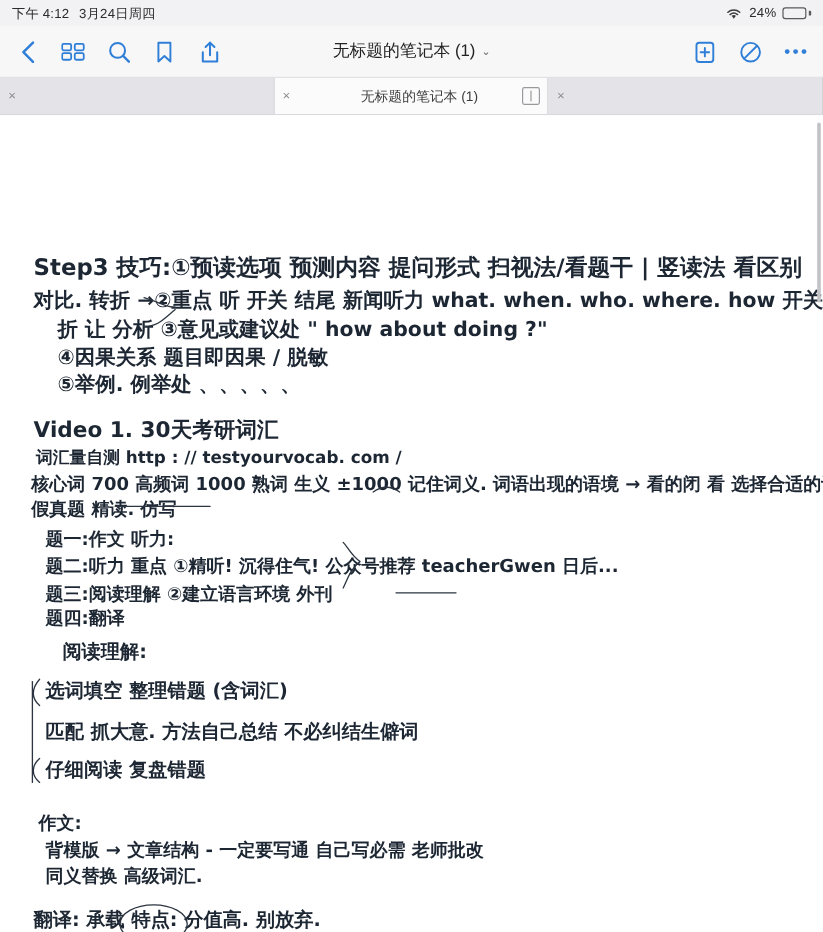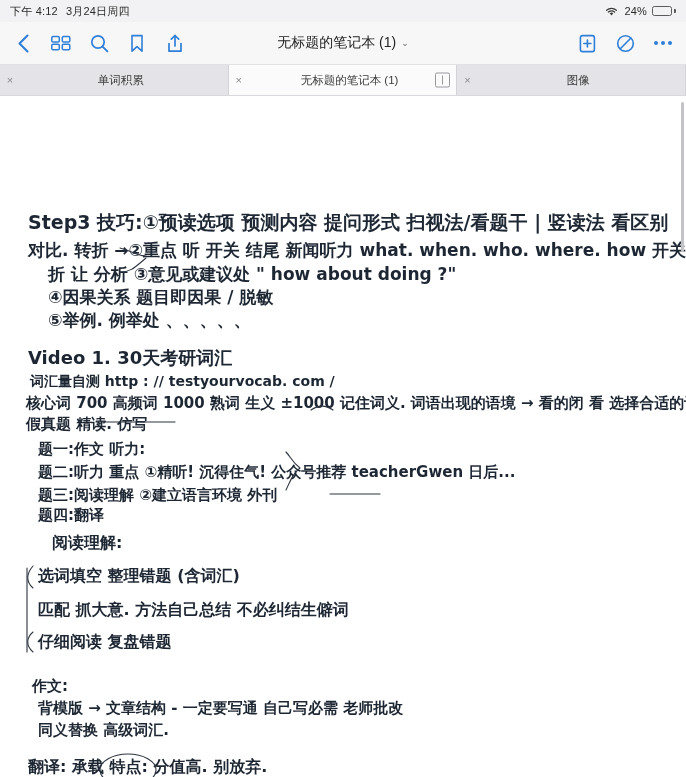--- a/index.html
+++ b/index.html
@@ -312,30 +312,28 @@
         <i></i>
           <i></i>
           <i></i>
       </span>
     </div>
   </div>
 
   <div class="tabbar">
     <div class="tab">
       <span class="close">×</span>
-      <span class="label">单词积累</span>
     </div>
     <div class="tab active">
       <span class="close">×</span>
       <span class="label">无标题的笔记本 (1)</span>
       <span class="book-badge"></span>
     </div>
     <div class="tab">
       <span class="close">×</span>
-      <span class="label">图像</span>
     </div>
   </div>
 
   <div class="canvas">
     <svg class="ink" viewBox="0 0 686 694">
       <g id="ink-lines">
           <text x="28" y="133" class="ink-text" font-size="19">Step3  技巧:①预读选项  预测内容  提问形式    扫视法/看题干 | 竖读法 看区别</text>
           <text x="28" y="160" class="ink-text" font-size="17">对比. 转折 →②重点 听   开关 结尾    新闻听力 what. when. who. where. how  开关</text>
           <text x="48" y="184" class="ink-text" font-size="17">折 让 分析    ③意见或建议处 " how about doing ?"</text>
           <text x="48" y="207" class="ink-text" font-size="17">④因果关系   题目即因果 / 脱敏</text>

